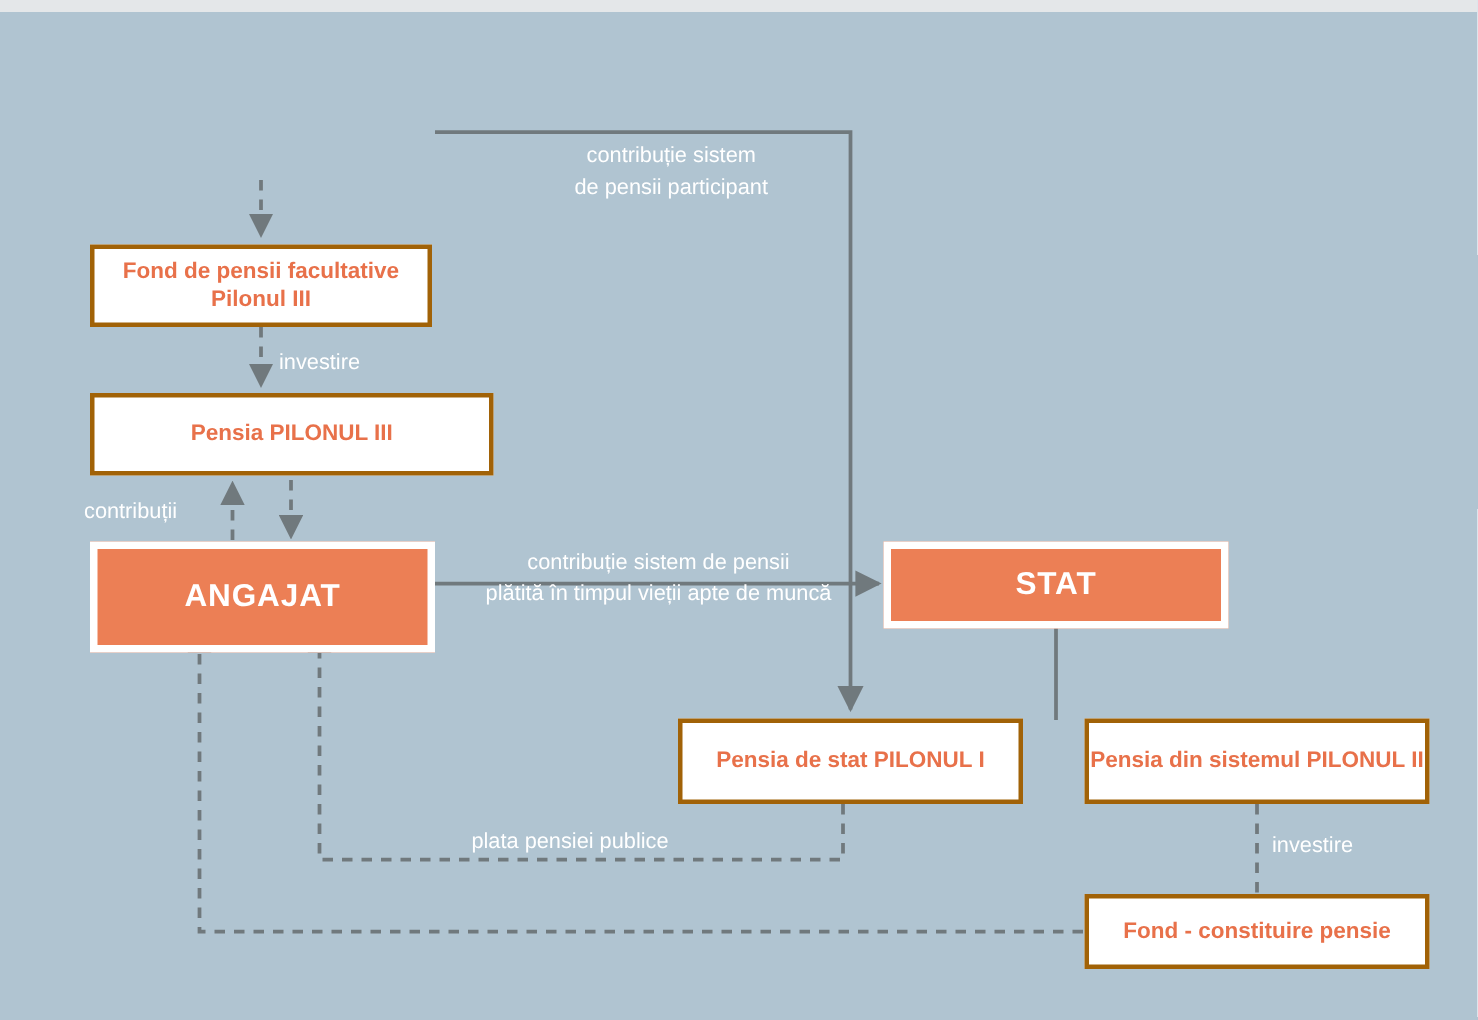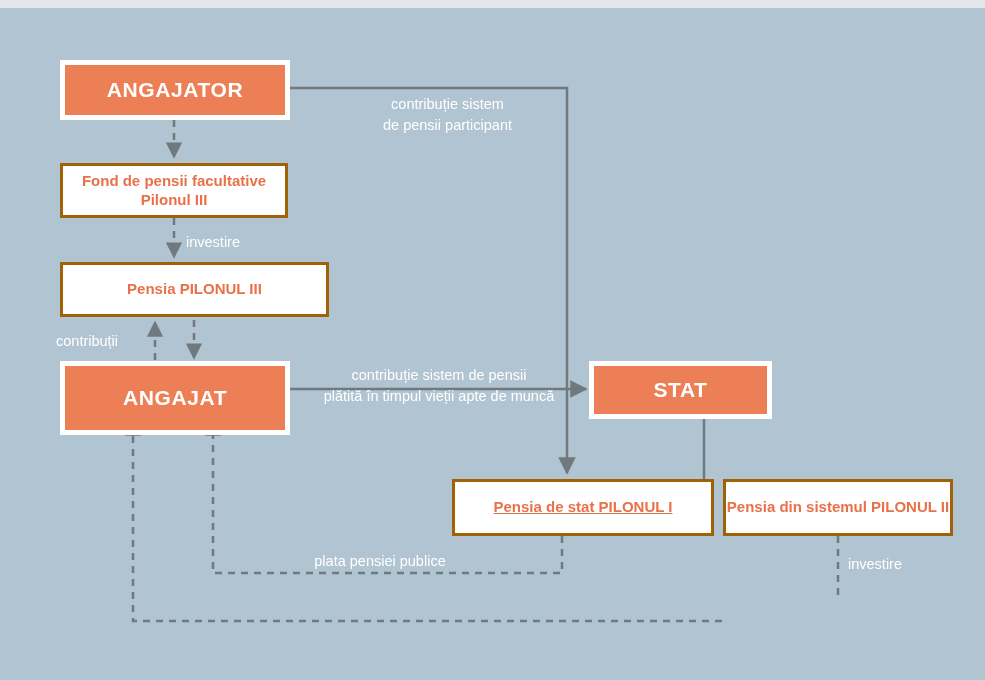--- a/index.html
+++ b/index.html
@@ -92,51 +92,51 @@
 
     <path d="M 704 415 L 704 480" fill="none" stroke="#70797d" stroke-width="2.5"></path>
 
     <path d="M 838 536 L 838 597" fill="none" stroke="#70797d" stroke-width="2.5" stroke-dasharray="7 6"></path>
 
     <path d="M 562 536 L 562 573 L 213 573 L 213 421" fill="none" stroke="#70797d" stroke-width="2.5" stroke-dasharray="7 6" marker-end="url(#arrowDash)"></path>
 
     <path d="M 722 621 L 133 621 L 133 421" fill="none" stroke="#70797d" stroke-width="2.5" stroke-dasharray="7 6" marker-end="url(#arrowDash)"></path>
   </svg>
 
-  <div class="node node-orange" style="left:60px; top:60px; width:230px; height:60px;">
-    <span>ANGAJATOR</span>
-  </div>
 
   <div class="node node-white" style="left:60px; top:163px; width:228px; height:55px;">
     <span>Fond de pensii facultative
 Pilonul III</span>
   </div>
 
   <div class="node node-white" style="left:60px; top:262px; width:269px; height:55px;">
     <span>Pensia PILONUL III</span>
   </div>
 
   <div class="node node-orange" style="left:60px; top:361px; width:230px; height:74px;">
     <span>ANGAJAT</span>
   </div>
 
-  <div class="node node-orange" style="left:589px; top:361px; width:183px; height:58px;">
+  <div class="node node-orange" style="left:589px; top:361px; width:230px; height:58px;">
     <span>STAT</span>
   </div>
 
-  <div class="node node-white" style="left:452px; top:479px; width:262px; height:57px;text-decoration:underline;">
+  <div class="node node-white" style="left:452px; top:479px; width:230px; height:57px;">
     <span>Pensia de stat
 PILONUL I</span>
   </div>
 
   <div class="node node-white" style="left:723px; top:479px; width:230px; height:57px;justify-content:center;">
     <span>Pensia din sistemul
 PILONUL II</span>
   </div>
 
+  <div class="node node-white" style="left:723px; top:596px; width:230px; height:50px;">
+    <span>Fond - constituire pensie</span>
+  </div>
 
   <div class="edge-label" style="left:330px; top:94px; width:235px;">contribuție sistem
 de pensii participant</div>
 
   <div class="edge-label left" style="left:186px; top:232px; width:120px;">investire</div>
 
   <div class="edge-label left" style="left:56px; top:331px; width:110px;">contribuții</div>
 
 
   <div class="edge-label" style="left:296px; top:365px; width:286px;">contribuție sistem de pensii

